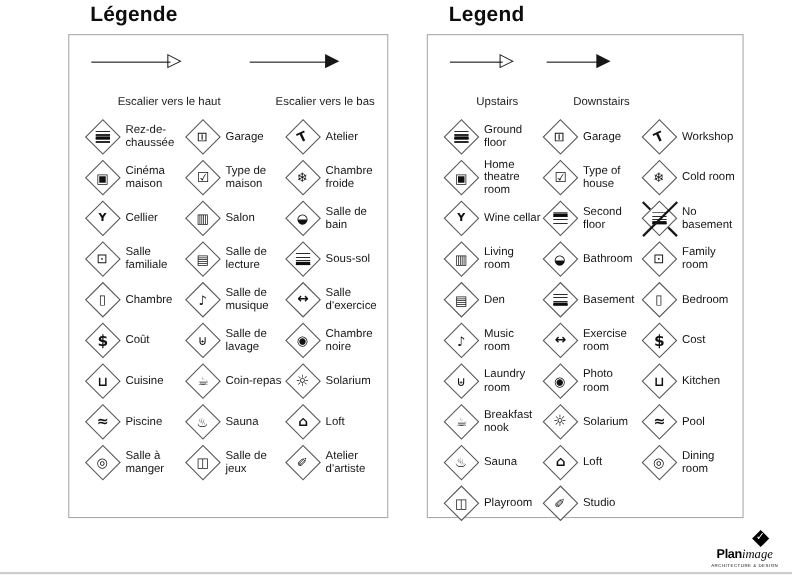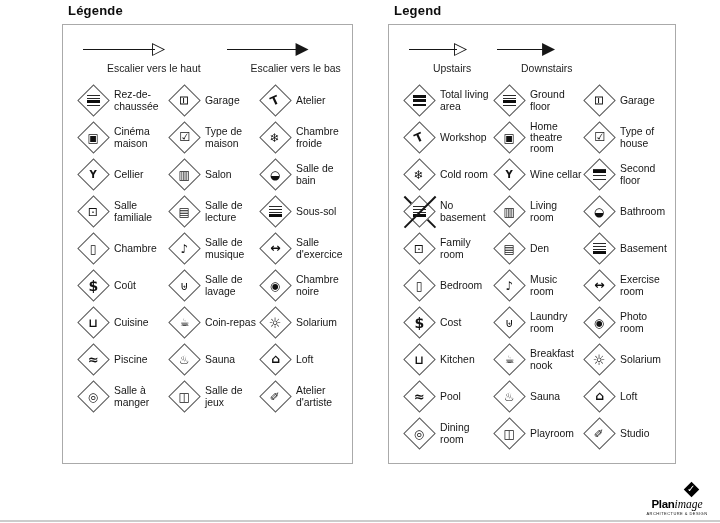--- a/index.html
+++ b/index.html
@@ -3,31 +3,31 @@
 <meta charset="utf-8">
 <style>
   html,body{margin:0;padding:0;background:#fff;}
   .page{position:relative;width:720px;height:523px;background:#ffffff;overflow:hidden;
         font-family:"Liberation Sans",sans-serif;color:#161616;}
   .edge-bottom{position:absolute;left:0;right:0;bottom:1px;height:2px;background:#cccccc;}
 
   .panel-col{position:absolute;top:1px;}
   .panel-col.fr{left:62px;width:291px;}
   .panel-col.en{left:388px;width:288px;}
-  .panel-title{font-size:13px;font-weight:bold;color:#0d0d0d;margin:2px 0 6px 6px;letter-spacing:.2px;}
+  .panel-title{font-size:19px;font-weight:bold;color:#0d0d0d;margin:2px 0 6px 20px;letter-spacing:.2px;}
   .panel{border:1.5px solid #aaaaaa;height:440px;box-sizing:border-box;padding:10px 2px 0 14px;background:#fff;}
 
   .arrows{display:flex;gap:26px;margin:4px 0 8px 6px;}
   .arrow-item{display:flex;flex-direction:column;}
   .arrow-graphic{display:flex;align-items:center;height:20px;}
   .arrow-line{height:0;border-top:1.6px solid #161616;width:72px;}
   .panel-col.en .arrow-line{width:48px;}
   .arrow-head{font-size:17px;line-height:1;margin-left:-3px;color:#161616;
               font-family:"DejaVu Sans",sans-serif;position:relative;top:-1px;}
-  .arrow-label{font-size:10.4px;color:#1c1c1c;margin-top:4px;white-space:nowrap;padding-left:24px;}
+  .arrow-label{font-size:10.4px;color:#1c1c1c;margin-top:21px;white-space:nowrap;padding-left:24px;}
 
   .grid{display:grid;grid-template-columns:1fr 1fr 1fr;grid-auto-rows:37px;align-items:center;}
   .cell{display:flex;align-items:center;gap:4px;}
   .cell-icon{position:relative;flex:0 0 33px;height:33px;display:flex;align-items:center;justify-content:center;}
   .diamond{width:21px;height:21px;background:#fff;border:1px solid #5a5a5a;transform:rotate(45deg);
            display:flex;align-items:center;justify-content:center;}
   .glyph{transform:rotate(-45deg);font-size:11px;line-height:1;color:#111;
          font-family:"DejaVu Sans",sans-serif;text-align:center;}
   .cell-label{font-size:10.4px;line-height:11.2px;color:#161616;max-width:53px;}
 
@@ -338,28 +338,20 @@
         <div class="arrow-item">
           <div class="arrow-graphic">
             <span class="arrow-line"></span>
               <span class="arrow-head">▶</span>
           </div>
           <div class="arrow-label">Downstairs</div>
         </div>
       </div>
       <div class="grid">
           <div class="cell">
-            <span class="cell-icon icon-total-living-area">
-              <span class="diamond">
-                <span class="glyph bars"></span>
-              </span>
-            </span>
-            <span class="cell-label">Total living area</span>
-          </div>
-          <div class="cell">
             <span class="cell-icon icon-ground-floor">
               <span class="diamond">
                 <span class="glyph bars"></span>
               </span>
             </span>
             <span class="cell-label">Ground floor</span>
           </div>
           <div class="cell">
             <span class="cell-icon icon-garage">
               <span class="diamond">

